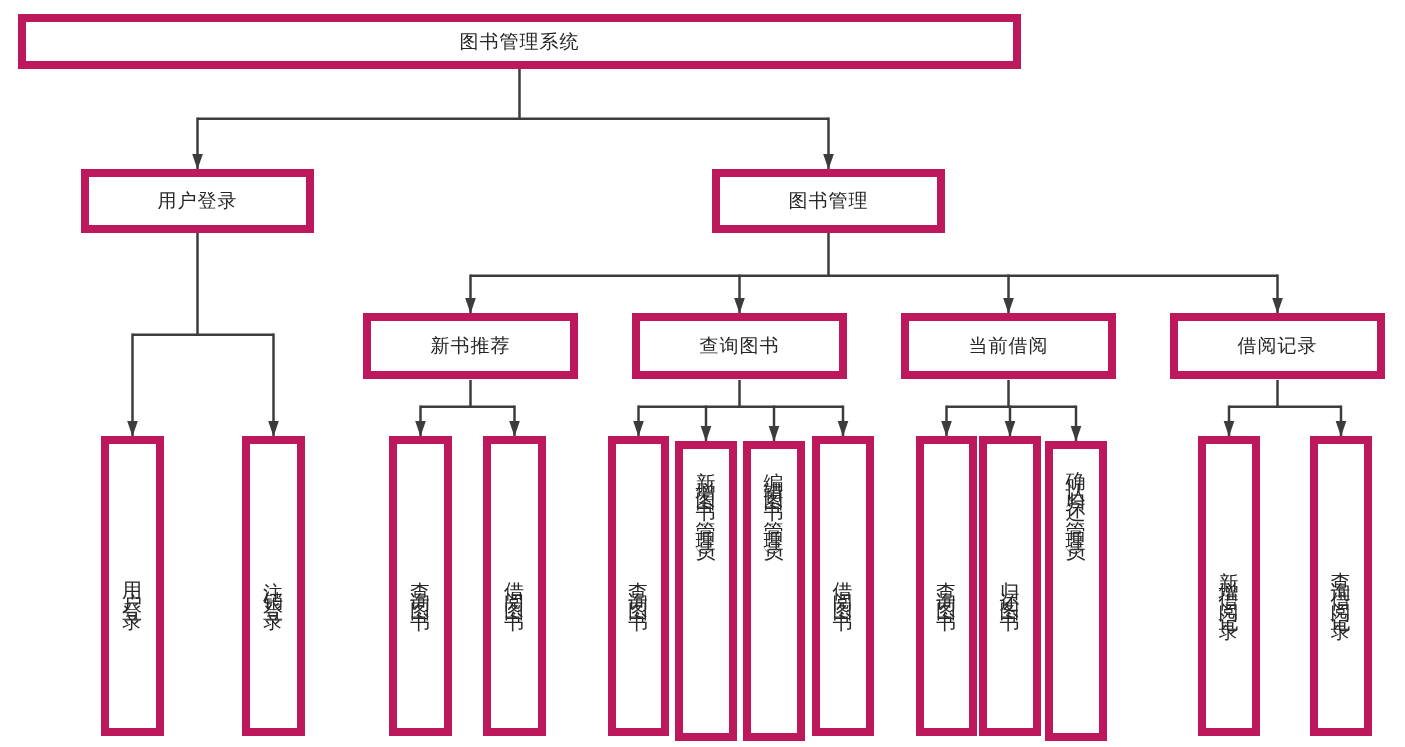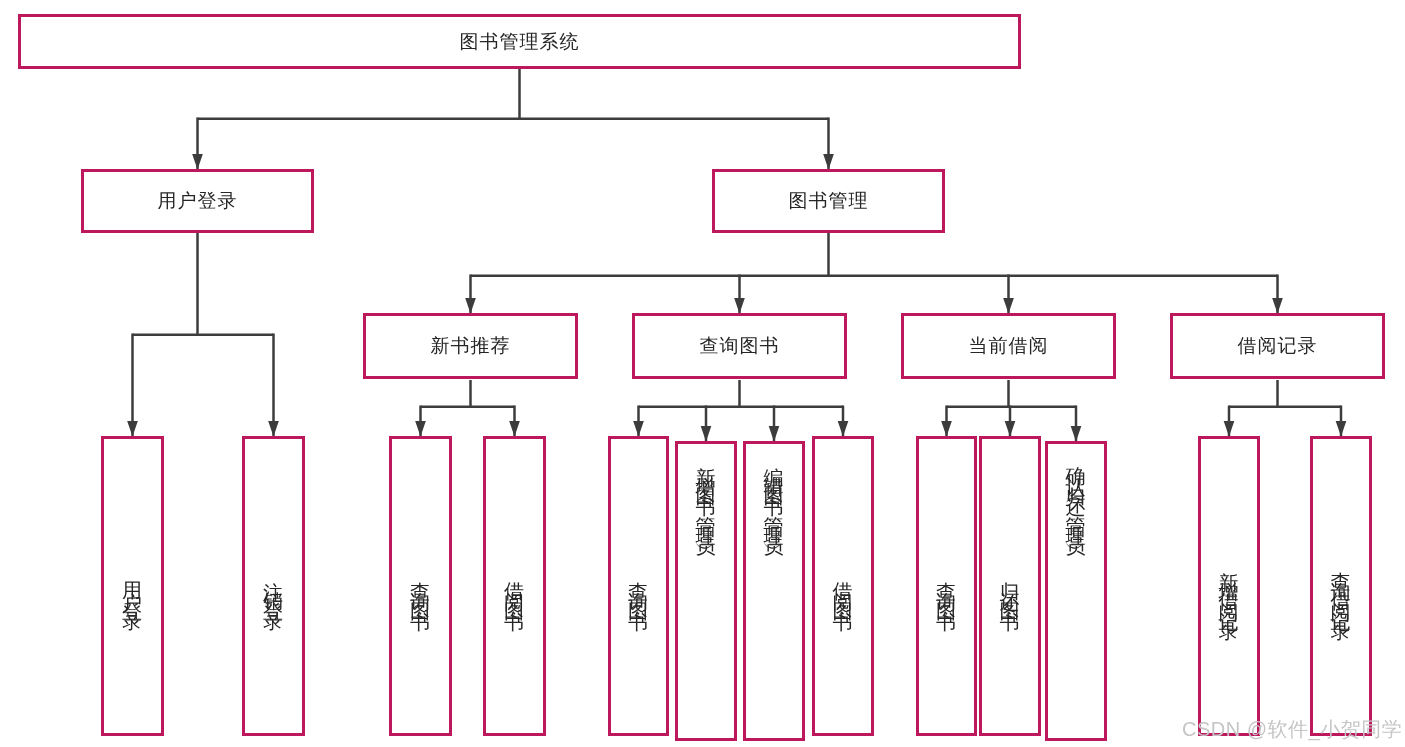--- a/index.html
+++ b/index.html
@@ -8,21 +8,21 @@
     width:1405px; height:747px;
     background:#ffffff;
     font-family:"Liberation Sans","DejaVu Sans",sans-serif;
     color:#262626;
     overflow:hidden;
   }
   .wires { position:absolute; left:0; top:0; width:1405px; height:747px; pointer-events:none; }
   .node {
     position:absolute;
     box-sizing:border-box;
-    border:3px solid #be185d;
+    border:8px solid #be185d;
     background:#ffffff;
     display:flex;
     align-items:center;
     justify-content:center;
   }
   .node .label {
     font-size:19px;
     letter-spacing:1px;
     white-space:nowrap;
     color:#262626;
@@ -163,15 +163,14 @@
     <span class="label">确认归还（管理员）</span>
   </div>
 
   <div class="node v" style="left:1198px;top:436px;width:62px;height:300px">
     <span class="label">新增借阅记录</span>
   </div>
   <div class="node v" style="left:1310px;top:436px;width:62px;height:300px">
     <span class="label">查询借阅记录</span>
   </div>
 
-  <div class="watermark">CSDN @软件_小贺同学</div>
 
 </div>
 
 </body></html>

